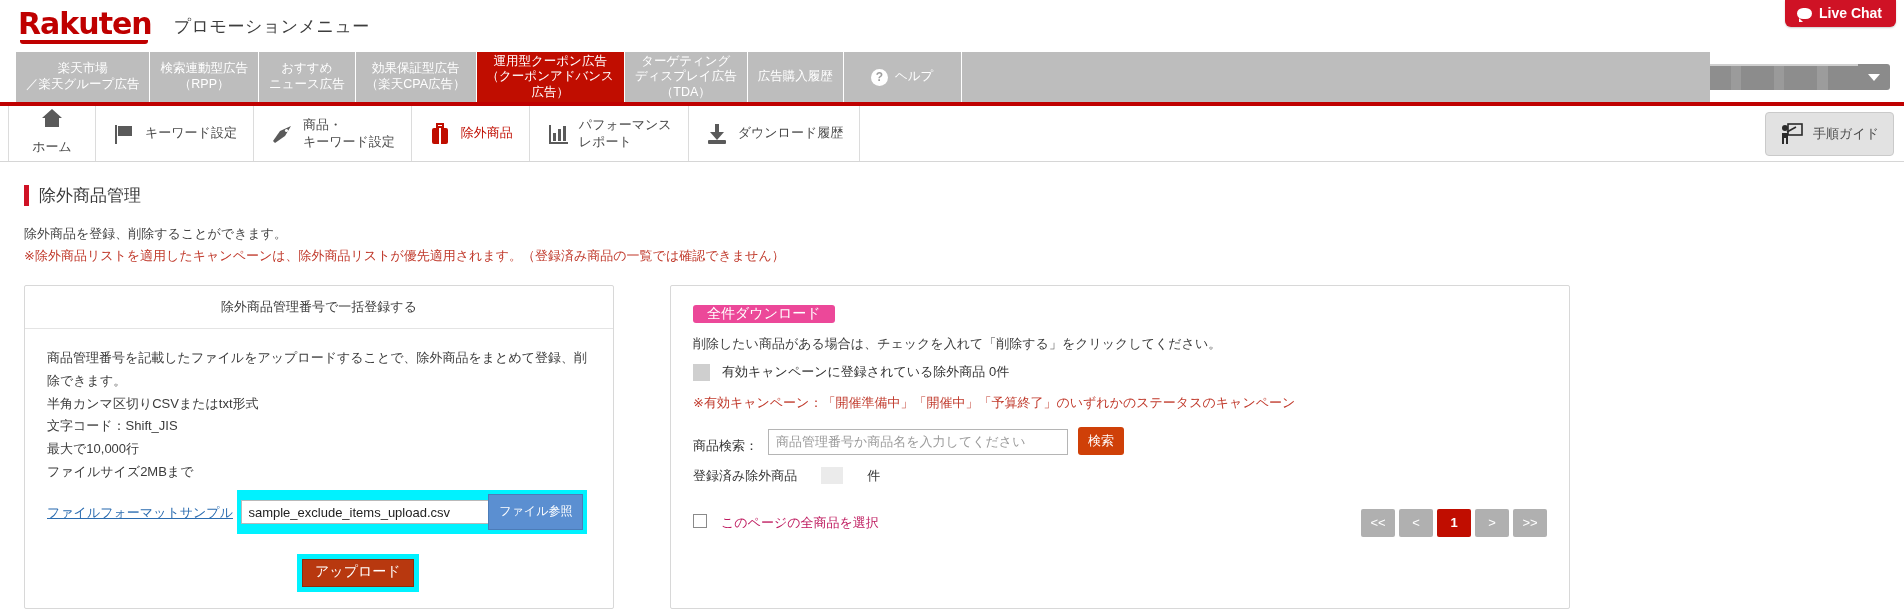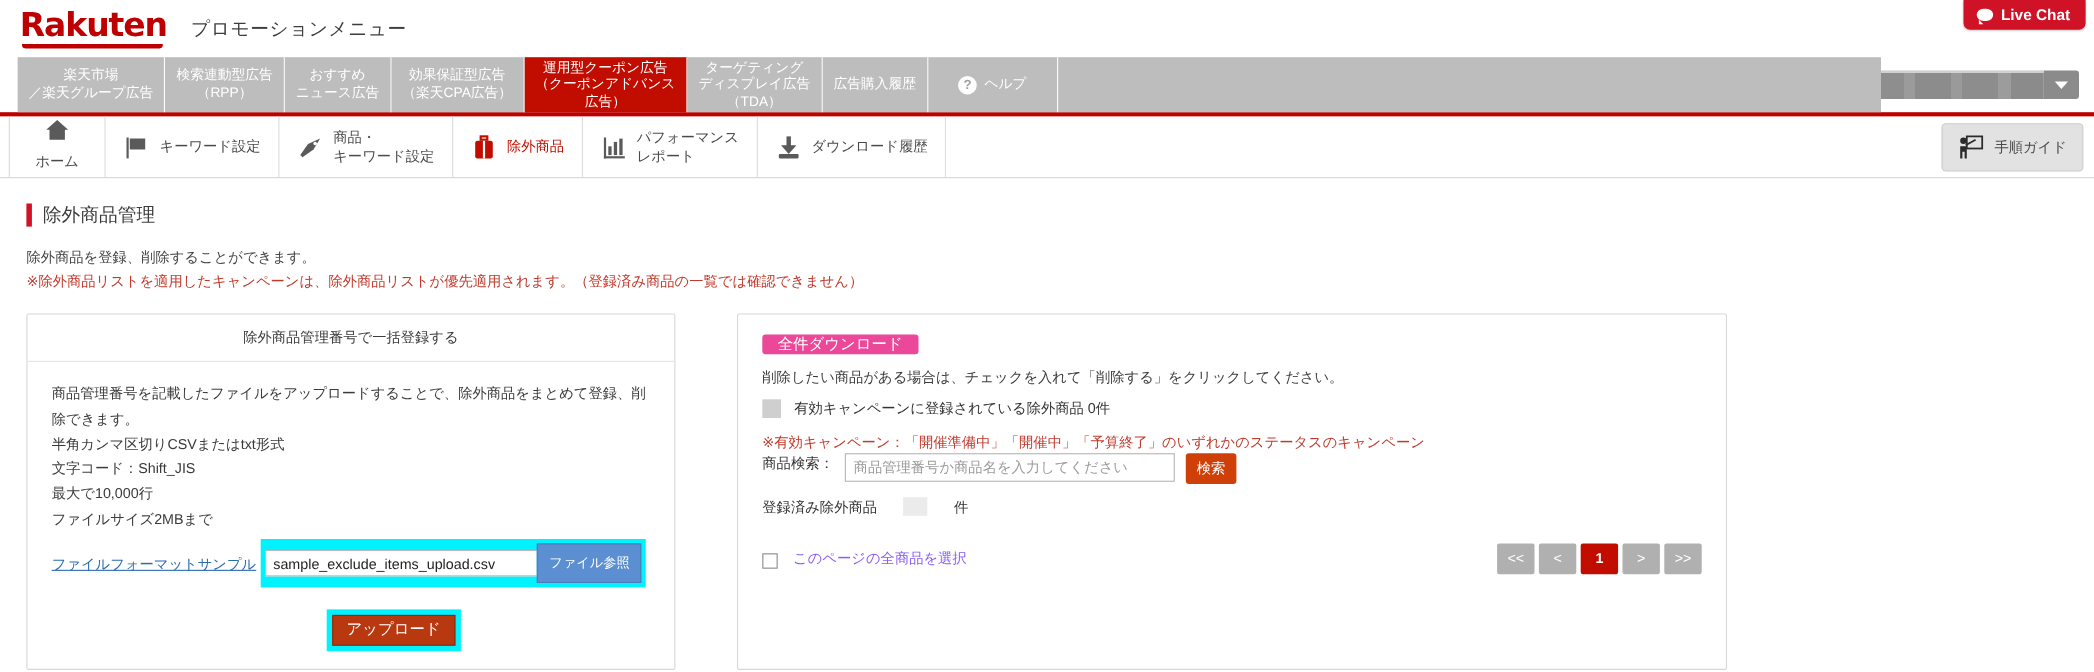--- a/index.html
+++ b/index.html
@@ -266,41 +266,41 @@
     border-radius: 3px;
     padding: 0 14px;
     cursor: pointer;
     display: inline-block;
   }
   .rline { font-size: 13px; color: #3b3b3b; margin-top: 12px; }
   .rline.warn { color: #c0392b; line-height:1.5; }
   .chkrow { display: flex; align-items: center; gap: 12px; margin-top: 10px; font-size: 13px;}
   .chk-grey { width: 17px; height: 17px; background: #cfcfcf; display:inline-block; }
   .chk-box { width: 14px; height: 14px; border: 1px solid #8a8a8a; background:#fff; display:inline-block; cursor:pointer;}
-  .searchrow { display: flex; align-items: flex-start; gap: 10px; font-size: 13px; }
+  .searchrow { display: flex; align-items: flex-end; gap: 10px; margin-top: 14px; font-size: 13px; }
   .searchInput {
     width: 300px; height: 26px;
     border: 1px solid #b5b5b5;
     font-size: 13px;
     padding: 2px 7px;
     color:#222;
   }
   .searchInput::placeholder { color: #9a9a9a; }
   .searchBtn {
     background: #cf4008; color: #fff; border: none;
     font-size: 13px; padding: 5px 10px; border-radius: 3px; cursor:pointer;
   }
   .regrow { display:flex; align-items:center; gap: 24px; margin-top: 12px; font-size:13px;}
   .regblank { width: 22px; height: 17px; background:#ebebeb; display:inline-block;}
   .bottomrow {
     display: flex; align-items: center; justify-content: space-between;
     padding: 14px 22px 14px 22px;
     border-top: 0;
   }
-  .selall { display:flex; align-items:flex-end; gap:14px; font-size:13px; color:#8b5cf6;}
+  .selall { display:flex; align-items:flex-start; gap:14px; font-size:13px; color:#be185d;}
   .pager { display:flex; gap: 4px; }
   .pg {
     width: 34px; height: 28px;
     background: #b0b0b0; color: #fff;
     display:flex; align-items:center; justify-content:center;
     font-size: 13px; border-radius: 2px; cursor: pointer;
   }
   .pg.cur { background: #c00d00; font-weight: bold; }
 </style>
 </head>

